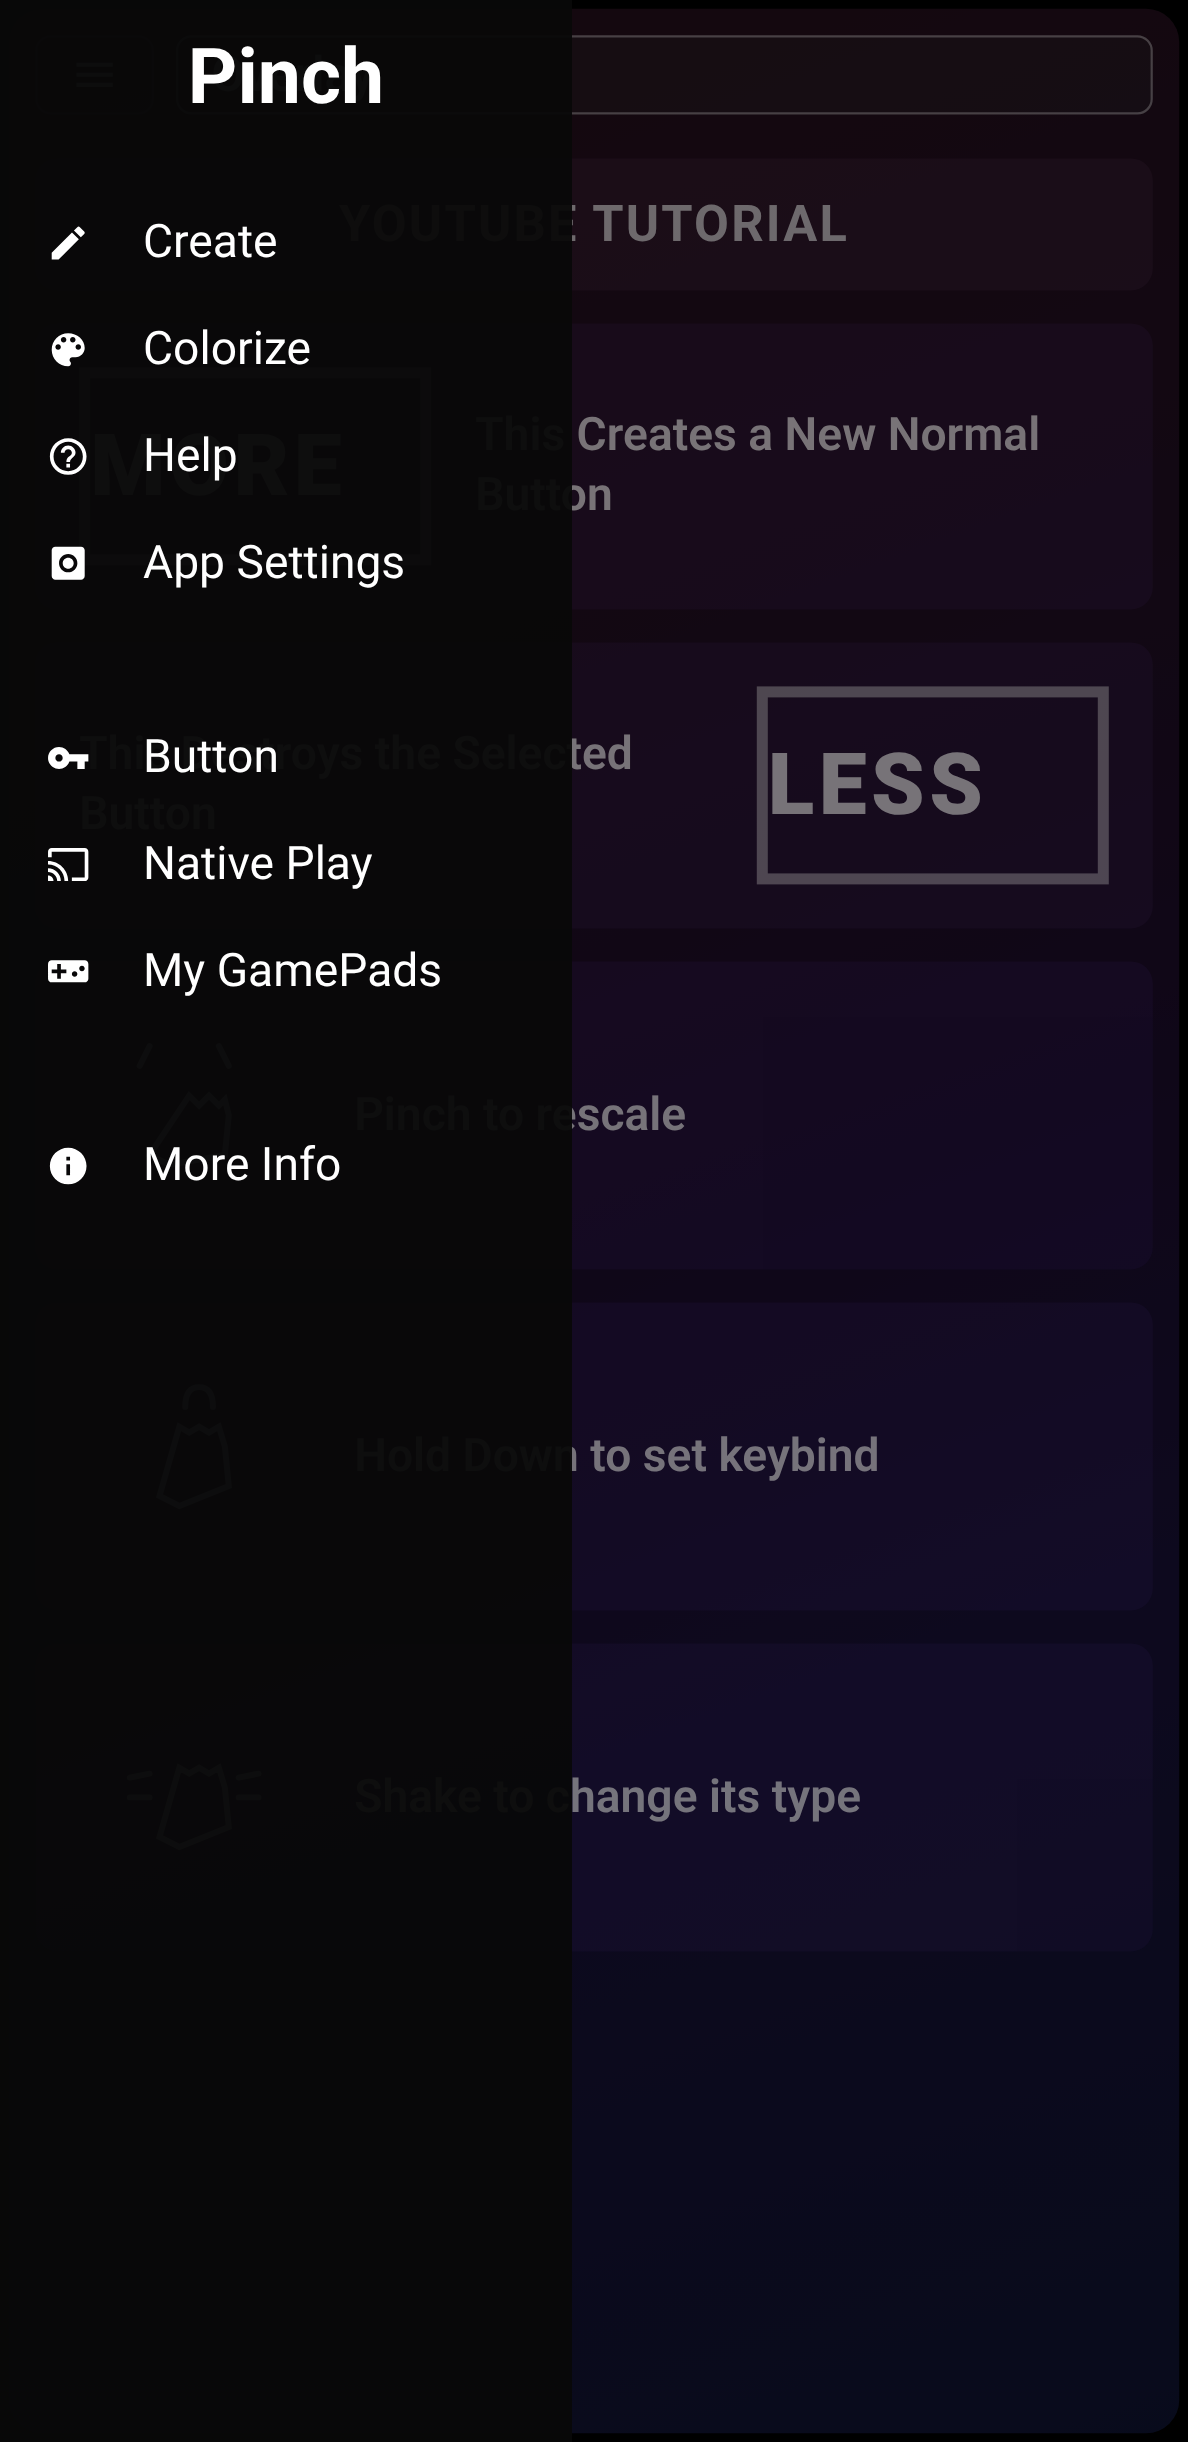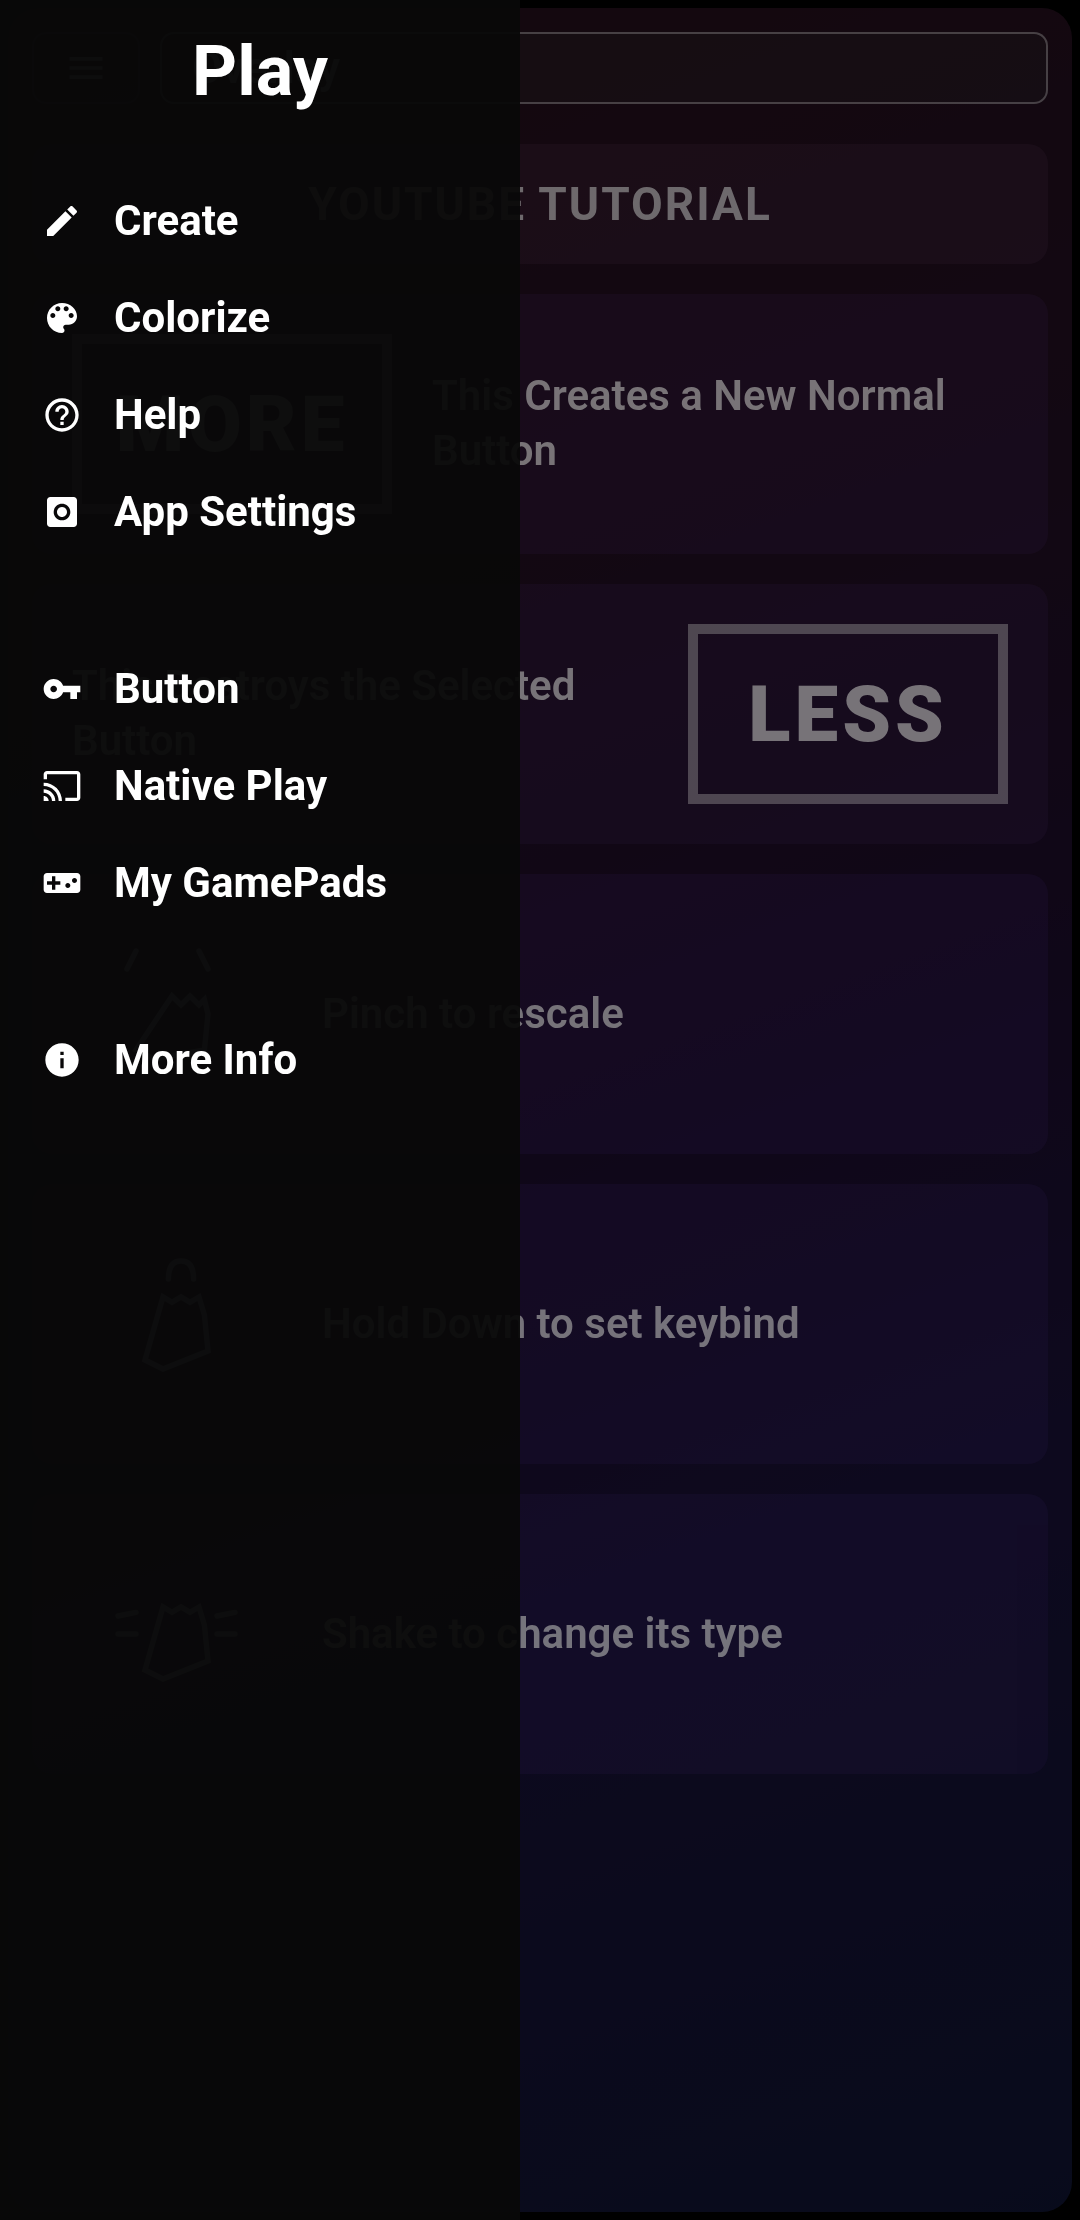--- a/index.html
+++ b/index.html
@@ -84,21 +84,22 @@
     
     .menu-icon svg {
       width: 40px;
       height: 40px;
       fill: #fff;
     }
     
     .menu-label {
       color: #fff;
       font-size: 42px;
-      font-weight: 700;
+      font-weight: 400;
+      margin-left: 16px;
     }
     
     .menu-divider {
       height: 40px;
     }
     
     
     .bg-content {
       position: absolute;
       top: 0;
@@ -173,21 +174,21 @@
       align-items: center;
       gap: 40px;
     }
     
     .card-box {
       width: 320px;
       height: 180px;
       border: 10px solid rgba(180,180,180,0.6);
       display: flex;
       align-items: center;
-      justify-content: center;
+      justify-content: flex-start;
       color: #bbb;
       font-size: 78px;
       font-weight: 900;
       letter-spacing: 4px;
     }
     
     .card-text {
       color: #bbb;
       font-size: 42px;
       font-weight: 600;
@@ -289,21 +290,21 @@
           <path d="M35 70 L45 35 L50 38 L55 35 L60 38 L65 35 L68 45 L70 65 L45 75 Z M20 40 L30 38 M20 50 L30 50 M75 40 L85 38 M75 50 L85 50" stroke-linecap="round"></path>
         </svg>
     </div>
     <div class="hint-text">Shake to change its type</div>
   </div>
 </div>
 
 <div class="bg-overlay"></div>
 
 <div class="drawer">
-  <h1 class="drawer-title">Play</h1>
+  <h1 class="drawer-title">Pinch</h1>
 
   <div class="menu-group">
     <div class="menu-item">
       <span class="menu-icon">
         <svg viewBox="0 0 24 24">
             <path d="M3 17.25V21h3.75L17.81 9.94l-3.75-3.75L3 17.25zM20.71 7.04c.39-.39.39-1.02 0-1.41l-2.34-2.34c-.39-.39-1.02-.39-1.41 0l-1.83 1.83 3.75 3.75 1.83-1.83z"></path>
           </svg>
       </span>
       <span class="menu-label">Create</span>
     </div>

